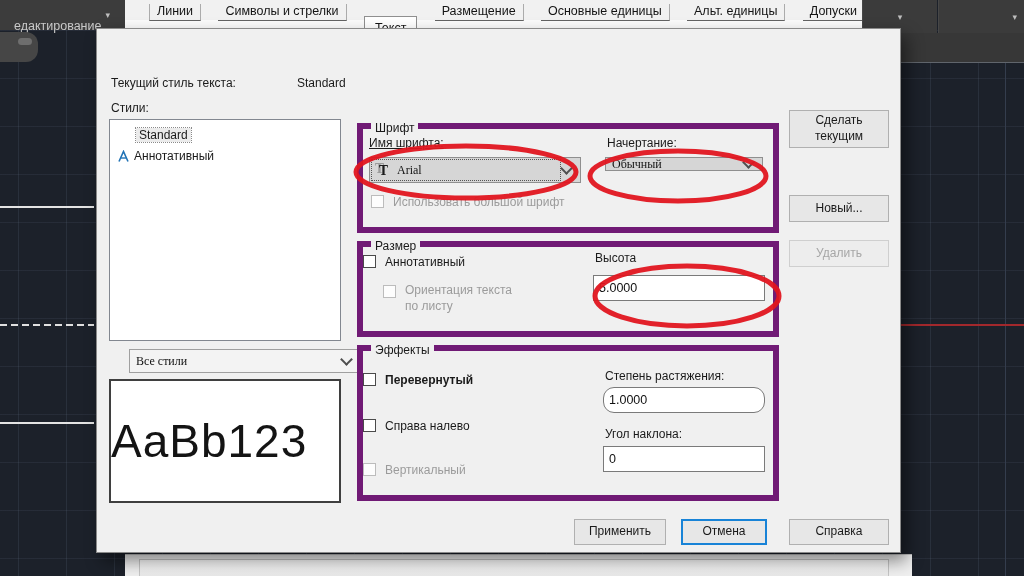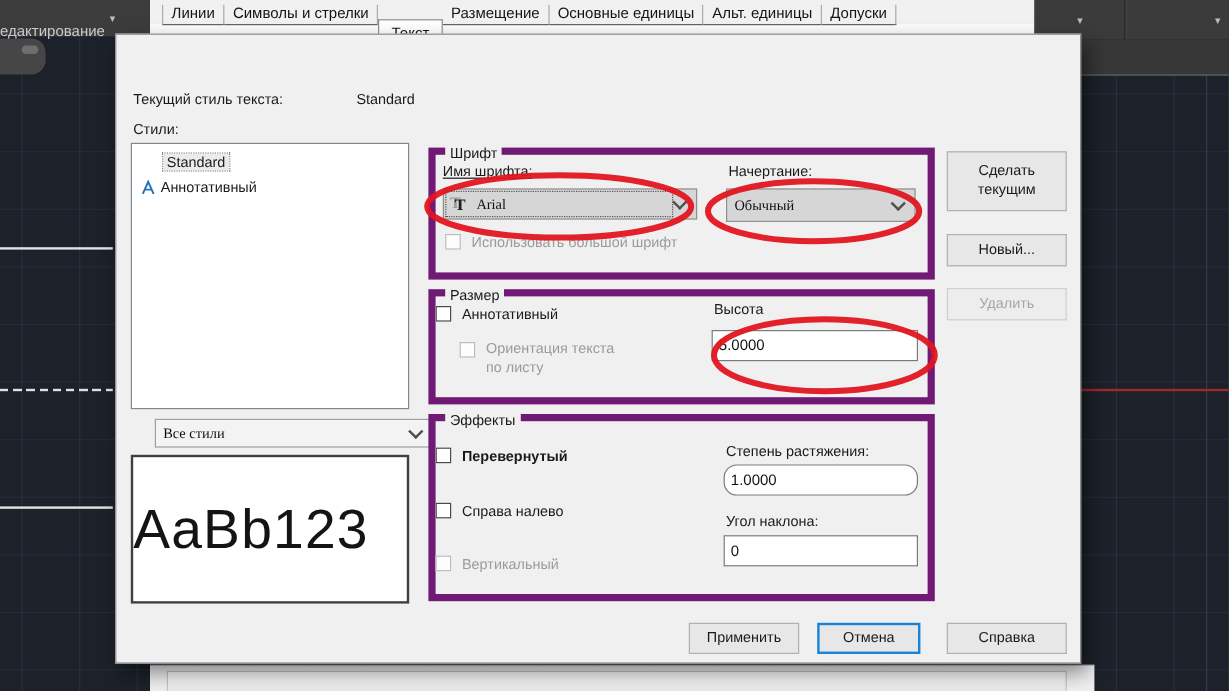--- a/index.html
+++ b/index.html
@@ -12,33 +12,33 @@
       linear-gradient(to bottom, rgba(160,180,215,0.08) 1px, transparent 1px);
     background-size:48px 48px;background-position:18px 30px;}
   .major-vline{position:absolute;top:30px;bottom:0;width:1px;background:#343d4d;}
   .hline{position:absolute;height:2px;z-index:1;}
   .hline.white{background:#e3e3e3;}
   .hline.dashed{background:repeating-linear-gradient(to right,#e0e0e0 0 7px,transparent 7px 11px);}
   .hline.red{background:#a2282c;}
   
   .ribbon-left{position:absolute;left:0;top:0;width:125px;height:30px;background:#3c3c3c;z-index:2;
     color:#c9c9c9;font-size:12.5px;display:flex;align-items:center;}
-  .ribbon-left .lbl{padding-left:0;white-space:nowrap;overflow:hidden;margin-top:22px;}
+  .ribbon-left .lbl{padding-left:14px;white-space:nowrap;overflow:hidden;margin-top:22px;}
   .ribbon-left .arr{margin-left:4px;font-size:9px;color:#bdbdbd;}
   .ribbon-blob{position:absolute;left:0;top:32px;width:38px;height:30px;background:#464646;
     border-radius:0 12px 12px 0;z-index:2;}
   .ribbon-blob .pill{position:absolute;left:18px;top:6px;width:14px;height:7px;background:#6e6e6e;border-radius:4px;}
   .rpanel{position:absolute;top:0;height:33px;background:#3b3b3b;z-index:2;border-left:1px solid #474747;}
   .rpanel .arr{position:absolute;left:50%;top:12px;transform:translateX(-50%);font-size:9px;color:#bdbdbd;}
   .rbar{position:absolute;left:901px;top:33px;width:123px;height:29px;background:#373737;
     border-bottom:1px solid #60656c;z-index:2;}
   
   .tabstrip{position:absolute;left:125px;top:0;width:740px;height:34px;z-index:1;
     background:linear-gradient(#f1f1f1 0 20px,#fbfbfb 20px 100%);
-    display:flex;align-items:flex-start;padding-left:10px;box-sizing:border-box;}
+    display:flex;align-items:flex-start;padding-left:24px;box-sizing:border-box;justify-content:space-between;}
   .tab{margin-top:4px;padding:0 7px 2px;font-size:12.5px;color:#141414;white-space:nowrap;
     border-bottom:1px solid #636363;border-right:1px solid #ababab;}
   .tab:first-child{border-left:1px solid #ababab;}
   .tab.active{margin-top:16px;background:#ffffff;border:1px solid #8f8f8f;border-bottom:none;
     padding:4px 10px 9px;border-right:1px solid #8f8f8f;}
   .bottomstrip{position:absolute;left:125px;top:554px;width:787px;height:22px;background:#f0f0f0;
     border-top:1px solid #c2c2c2;z-index:1;box-sizing:border-box;}
   .bottomstrip .inner{position:absolute;left:14px;top:4px;width:748px;height:18px;
     background:linear-gradient(#fdfdfd,#e7e7e7);border:1px solid #c6c6c6;border-bottom:none;}
   
@@ -165,21 +165,21 @@
   <span class="lab" style="left:510px;top:107px;">Начертание:</span>
   <div class="combo focus" style="left:272px;top:128px;width:212px;height:26px;">
     <span class="cfocus"></span>
     <span class="tticon">
         <span class="t1">T</span>
         <span class="t2">T</span>
       </span>
     <span class="ctext" style="padding-left:5px;">Arial</span>
     <span class="chev"></span>
   </div>
-  <div class="combo" style="left:508px;top:128px;width:158px;height:28px;">
+  <div class="combo" style="left:508px;top:128px;width:158px;height:14px;">
     <span class="ctext">Обычный</span>
     <span class="chev"></span>
   </div>
   <span class="cb dis" style="left:274px;top:166px;"></span>
   <span class="lab dis" style="left:296px;top:166px;">Использовать большой шрифт</span>
 
   <div class="group" style="left:260px;top:212px;width:422px;height:96px;">
     <span class="gtitle">Размер</span>
   </div>
   <span class="cb" style="left:266px;top:226px;"></span>
@@ -197,21 +197,21 @@
   <span class="lab" style="left:288px;top:344px;font-weight:bold;">Перевернутый</span>
   <span class="cb" style="left:266px;top:390px;"></span>
   <span class="lab" style="left:288px;top:390px;">Справа налево</span>
   <span class="cb dis" style="left:266px;top:434px;"></span>
   <span class="lab dis" style="left:288px;top:434px;">Вертикальный</span>
   <span class="lab" style="left:508px;top:340px;">Степень растяжения:</span>
   <input class="txt" style="left: 506px; top: 358px; width: 162px; height: 26px; border-radius: 11px;" value="1.0000">
   <span class="lab" style="left:508px;top:398px;">Угол наклона:</span>
   <input class="txt" style="left: 506px; top: 417px; width: 162px; height: 26px;" value="0">
 
-  <div class="btn" style="left:692px;top:97px;width:100px;height:50px;padding:0 10px;">Сделать текущим</div>
+  <div class="btn" style="left:692px;top:81px;width:100px;height:38px;padding:0 10px;">Сделать текущим</div>
   <div class="btn" style="left:692px;top:166px;width:100px;height:27px;">Новый...</div>
   <div class="btn dis" style="left:692px;top:211px;width:100px;height:27px;">Удалить</div>
 
   <div class="btn" style="left:477px;top:490px;width:92px;height:26px;">Применить</div>
   <div class="btn default" style="left:584px;top:490px;width:86px;height:26px;">Отмена</div>
   <div class="btn" style="left:692px;top:490px;width:100px;height:26px;">Справка</div>
 </div>
 
 <svg class="overlay" viewBox="0 0 1024 576">
   <ellipse cx="466" cy="172" rx="110" ry="26" fill="none" stroke-width="5" opacity="0.95" stroke="#e0151f"></ellipse>

